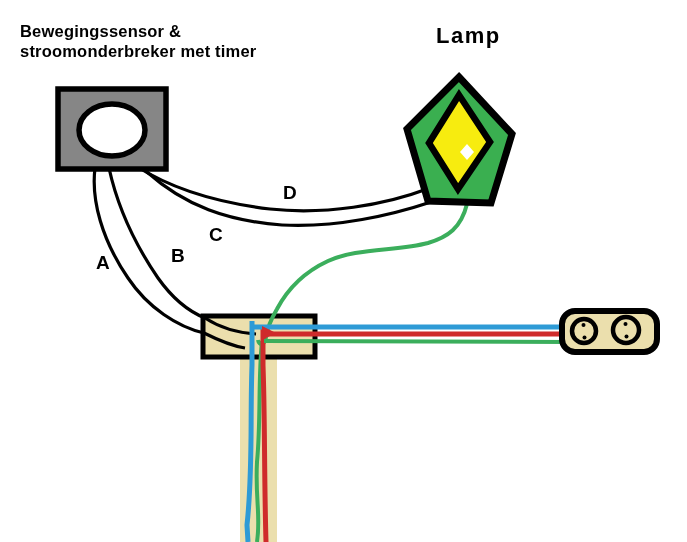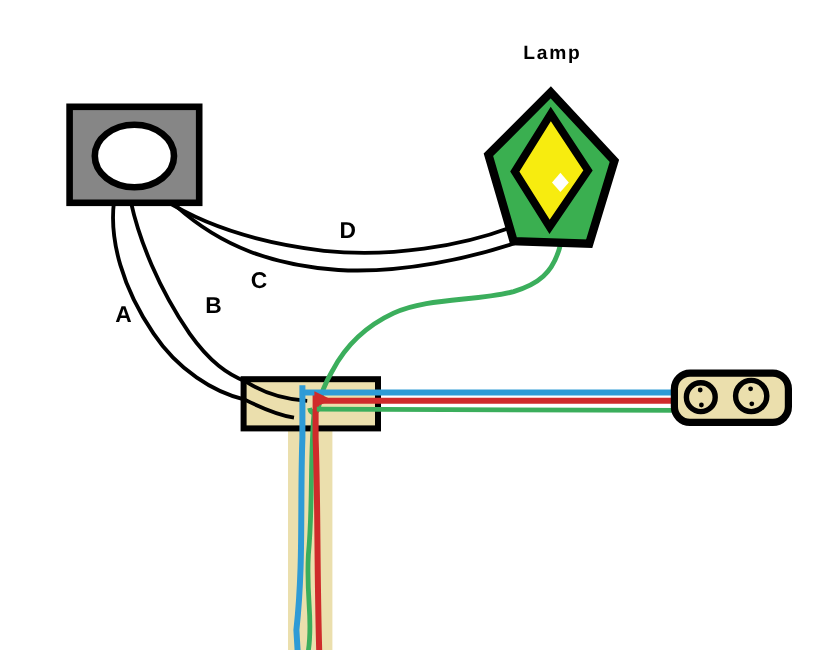--- a/index.html
+++ b/index.html
@@ -11,21 +11,21 @@
     font-family:"Liberation Sans","DejaVu Sans",sans-serif;
   }
   .canvas svg{position:absolute;left:0;top:0;}
   .lbl{
     position:absolute;
     color:#000;
     font-weight:bold;
     white-space:pre-line;
   }
   .lbl-title{left:20px;top:21px;font-size:16.5px;line-height:20px;letter-spacing:0.2px;}
-  .lbl-lamp{left:436px;top:36px;font-size:16px;letter-spacing:1.5px;}
+  .lbl-lamp{left:436px;top:23px;font-size:22px;letter-spacing:1.5px;}
   .lbl-wire{font-size:19px;}
   .lbl-a{left:96px;top:252px;}
   .lbl-b{left:171px;top:245px;}
   .lbl-c{left:209px;top:224px;}
   .lbl-d{left:283px;top:182px;}
 </style>
 </head>
 <body>
 
 <div class="canvas">
@@ -62,18 +62,20 @@
 
     <rect x="562" y="311" width="95" height="41" rx="13" stroke-width="6" fill="#ebdfad" stroke="#000000"></rect>
     <circle cx="584" cy="331" r="12" fill="none" stroke-width="4.5" stroke="#000000"></circle>
     <circle cx="626" cy="330" r="13" fill="none" stroke-width="4.5" stroke="#000000"></circle>
     <circle cx="583.5" cy="325" r="2" fill="#000000"></circle>
     <circle cx="584.5" cy="337.5" r="2" fill="#000000"></circle>
     <circle cx="625.5" cy="324" r="2" fill="#000000"></circle>
     <circle cx="626.5" cy="336.5" r="2" fill="#000000"></circle>
   </svg>
 
+  <div class="lbl lbl-title">Bewegingssensor &amp;
+stroomonderbreker met timer</div>
   <div class="lbl lbl-lamp">Lamp</div>
   <div class="lbl lbl-wire lbl-a">A</div>
   <div class="lbl lbl-wire lbl-b">B</div>
   <div class="lbl lbl-wire lbl-c">C</div>
   <div class="lbl lbl-wire lbl-d">D</div>
 </div>
 
 </body></html>

